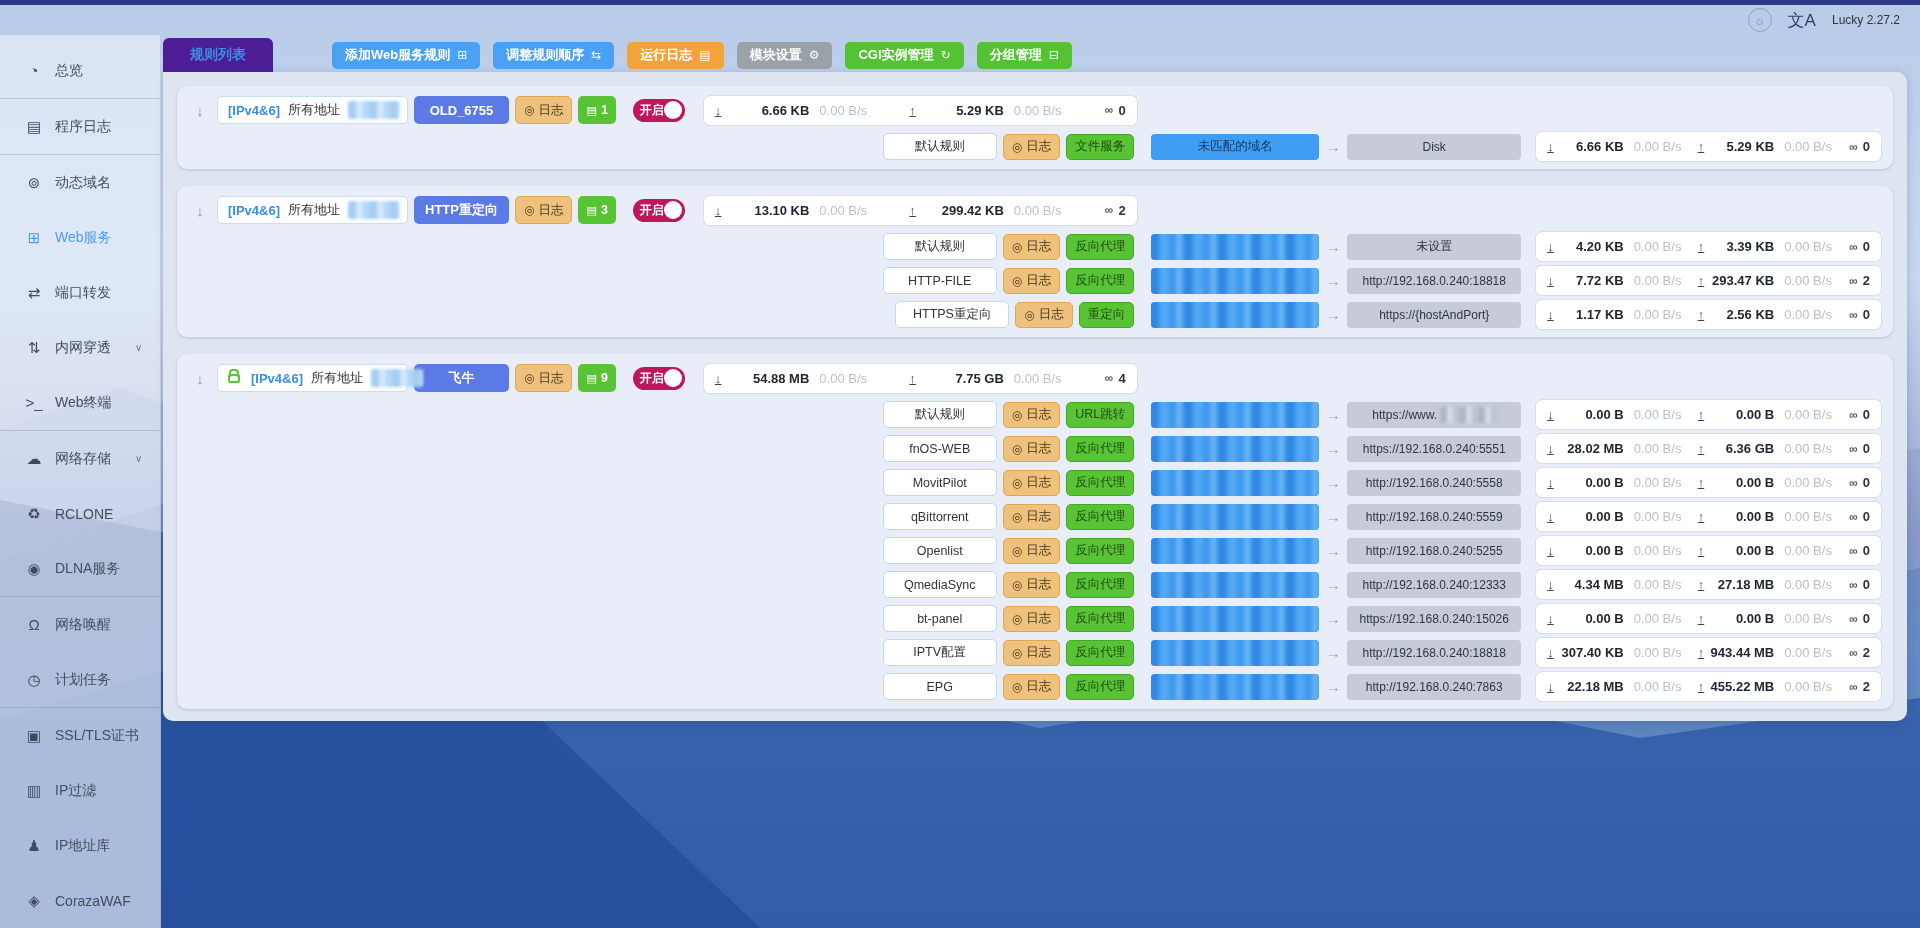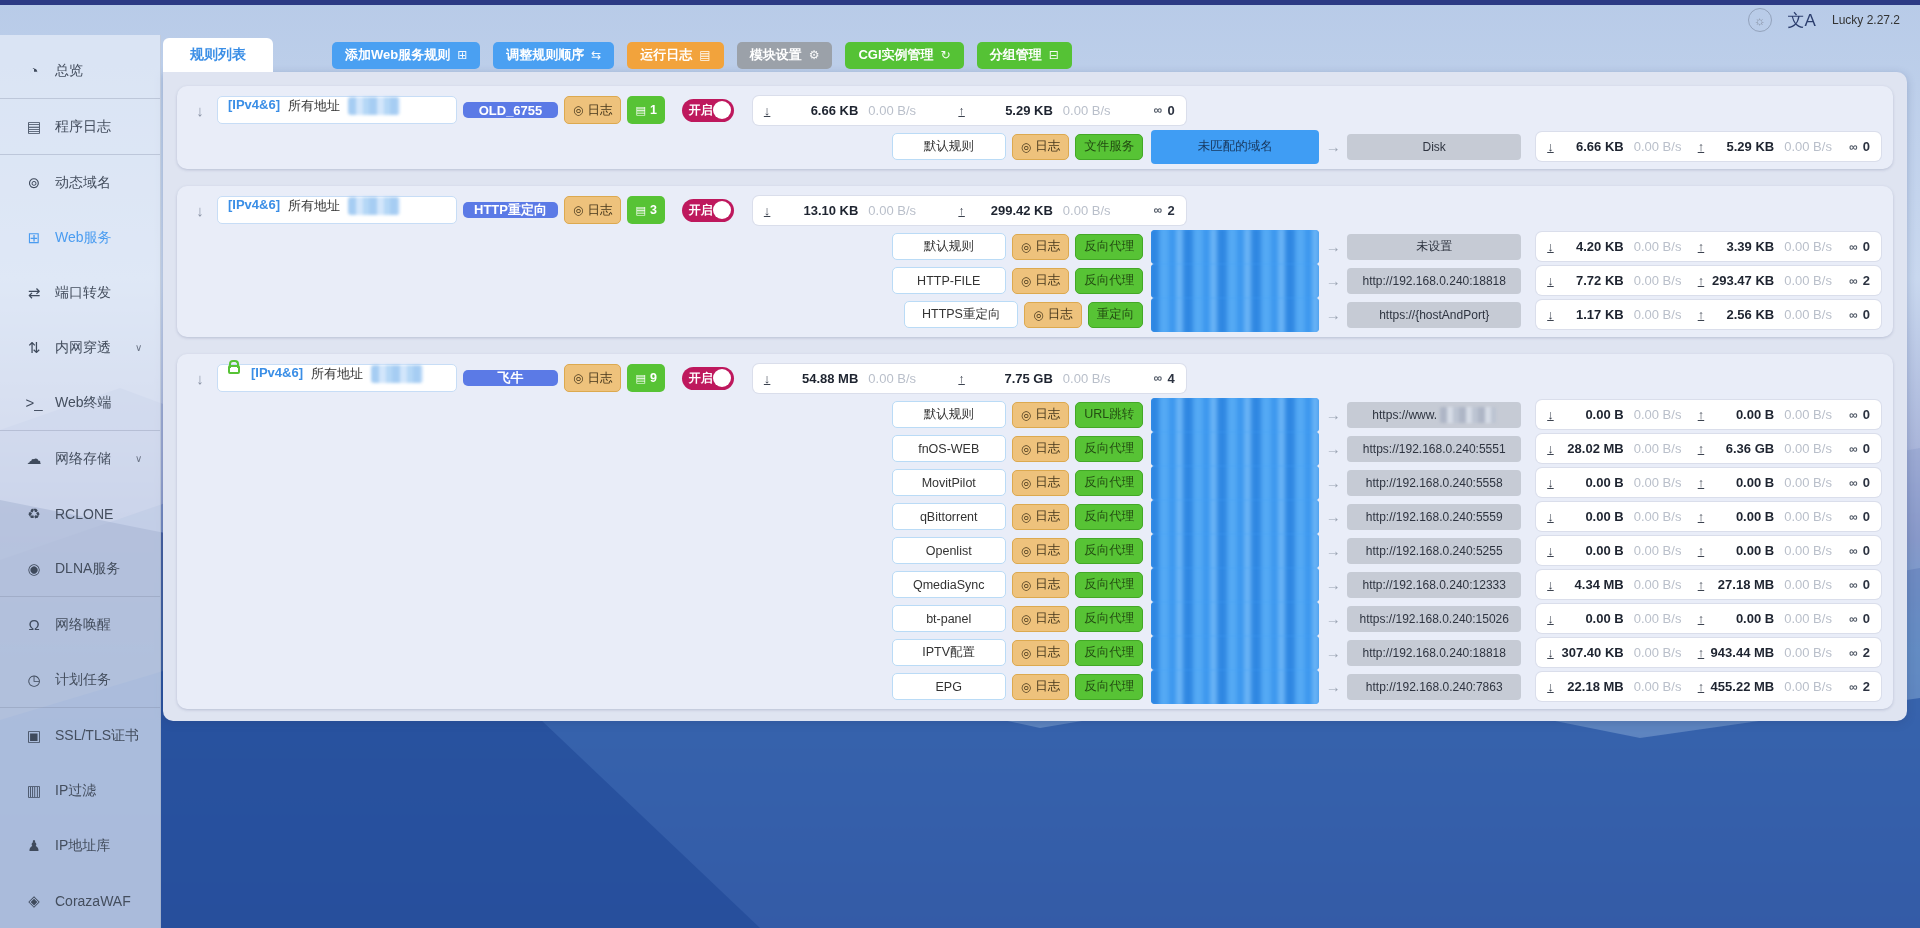--- a/index.html
+++ b/index.html
@@ -26,21 +26,21 @@
   .side-item { height:55px; display:flex; align-items:center; gap:12px; padding-left:25px;
     color:#444e5e; font-size:14px; cursor:pointer; }
   .side-item .s-icon { width:18px; text-align:center; font-size:15px; color:#3f4a5c; }
   .side-item.active, .side-item.active .s-icon { color:#4a9cf0; }
   .side-item .chev { margin-left:12px; font-size:10px; color:#6d7688; }
   .side-divider { height:1px; background:rgba(120,130,155,.30); }
 
   
   .main { position:absolute; left:163px; top:38px; right:13px; z-index:3; }
   .tabbar { display:flex; align-items:center; height:34px; }
-  .tab { background:#ffffff; color:#3a8ee6; font-size:14px; font-weight:600; padding:0 27px; height:34px;
+  .tab { background:#4c1d95; color:#3a8ee6; font-size:14px; font-weight:600; padding:0 27px; height:34px;
     display:flex; align-items:center; border-radius:6px 6px 0 0; cursor:pointer; }
   .tbtn { height:27px; border-radius:5px; color:#fff; font-size:13px; font-weight:700; padding:0 13px;
     display:flex; align-items:center; gap:7px; cursor:pointer; margin-left:13px; }
   .tbtn .b-icon { font-size:12px; font-weight:400; opacity:.95; }
   .tbtn.blue  { background:#4aa0f2; }
   .tbtn.orange{ background:#f2a33c; }
   .tbtn.gray  { background:#9ba1a9; }
   .tbtn.green { background:#55c235; }
   .tbtn:first-of-type { margin-left:26px; }
 
@@ -48,33 +48,33 @@
     box-shadow:0 2px 8px rgba(40,60,110,.25); }
 
   .card { background:#e9edf8; border-radius:10px; padding:9px 12px; box-shadow:0 1px 3px rgba(90,100,140,.28); }
   .card + .card { margin-top:17px; }
 
   .ghead { display:flex; align-items:center; gap:6px; height:30px; margin-bottom:8px; }
   .grow  { display:flex; align-items:center; gap:6px; height:27px;justify-content:flex-end; }
   .grow + .grow { margin-top:7px; }
 
   .gh-arrow { color:#8a93a5; font-size:15px; width:22px; text-align:center; cursor:pointer; }
-  .namebox { display:flex; align-items:flex-start; gap:8px; background:#fff; border:1px solid #c7ddf6;
-    border-radius:5px; height:28px; padding:0 10px; width:240px; cursor:pointer; }
+  .namebox { display:flex; align-items:center; gap:8px; background:#fff; border:1px solid #c7ddf6;
+    border-radius:5px; height:28px; padding:0 10px; width:191px; cursor:pointer; }
   .ip { color:#3a8ee6; font-weight:700; font-size:13px; white-space:nowrap; }
   .addr { color:#333; font-size:13px; white-space:nowrap; }
   .blurchip { width:52px; height:18px; border-radius:3px; flex:0 0 auto;
     background:repeating-linear-gradient(90deg,#a6cdf3 0 8px,#d2e6fb 8px 15px,#b5d7f6 15px 21px);
     filter:blur(1.5px); }
   .lock { width:12px; height:9px; border:2px solid #57c335; border-radius:2px; position:relative;
     margin-right:3px; flex:0 0 auto; }
   .lock::before { content:""; position:absolute; width:6px; height:6px; border:2px solid #57c335;
     border-bottom:none; border-radius:4px 4px 0 0; left:50%; transform:translateX(-50%); top:-7px; }
 
-  .gtag { background:#5b7ae6; color:#fff; font-size:13px; height:16px; display:flex; align-items:center;
+  .gtag { background:#5b7ae6; color:#fff; font-size:13px; height:28px; display:flex; align-items:center;
     justify-content:center; border-radius:5px; width:95px; font-weight:600; cursor:pointer; }
   .logtag { background:#eec27c; border:1px solid #dca94f; color:#46371c; height:26px; display:flex;
     align-items:center; gap:4px; padding:0 8px; border-radius:5px; font-size:12.5px; cursor:pointer; }
   .ghead .logtag { height:28px; }
   .logtag .eye { font-size:12px; }
   .badge { background:#57c335; color:#fff; height:28px; padding:0 8px; border-radius:5px; display:flex;
     align-items:center; gap:4px; font-size:12.5px; font-weight:700; cursor:pointer; }
   .badge .b-doc { font-size:11px; font-weight:400; }
   .toggle { margin-left:11px; width:52px; height:23px; background:#be185d; border-radius:12px; color:#fff;
     display:flex; align-items:center; font-size:12px; font-weight:700; padding-left:7px; position:relative;
@@ -90,21 +90,21 @@
   .s-spd { color:#b9bfca; margin-left:10px; min-width:52px; }
   .s-link { color:#565e6b; margin-left:13px; font-weight:700; font-size:12px; }
   .s-cnt { color:#2b3240; margin-left:5px; font-weight:700; }
   .stats.wide .s-val { min-width:82px; }
   .stats.wide .s-spd { min-width:78px; }
 
   .rname { width:114px; height:27px; background:#fff; border:1px solid #badbf6; border-radius:5px;
     display:flex; align-items:center; justify-content:center; font-size:12.5px; color:#333; cursor:pointer; }
   .rtype { background:#57c335; border:1px solid #43a826; color:#234d12; height:26px; padding:0 8px;
     border-radius:5px; font-size:12.5px; display:flex; align-items:center; cursor:pointer; }
-  .domain { width:168px; height:34px; border-radius:4px; margin-left:2px; position:relative; overflow:hidden;
+  .domain { width:168px; height:26px; border-radius:4px; margin-left:11px; position:relative; overflow:hidden;
     background:#3f9df4; flex:0 0 auto; cursor:pointer; }
   .domain .mosaic { position:absolute; inset:-2px;
     background:repeating-linear-gradient(90deg,#2f87e2 0 10px,#54a9f4 10px 20px,#3c97ee 20px 27px,#6ab4f6 27px 34px);
     filter:blur(2px); }
   .domain.textual { display:flex; align-items:center; justify-content:center; color:#17365c; font-size:12.5px; }
   .rarr { color:#9aa3b2; font-size:15px; width:16px; text-align:center; }
   .target { width:174px; height:26px; background:#c6cbd5; border-radius:4px; display:flex; align-items:center;
     justify-content:center; font-size:12px; color:#2e3440; gap:3px; padding:0 6px; flex:0 0 auto;
     cursor:pointer; white-space:nowrap; overflow:hidden; }
   .target .blurchip2 { width:56px; height:16px; border-radius:2px; flex:0 0 auto;

